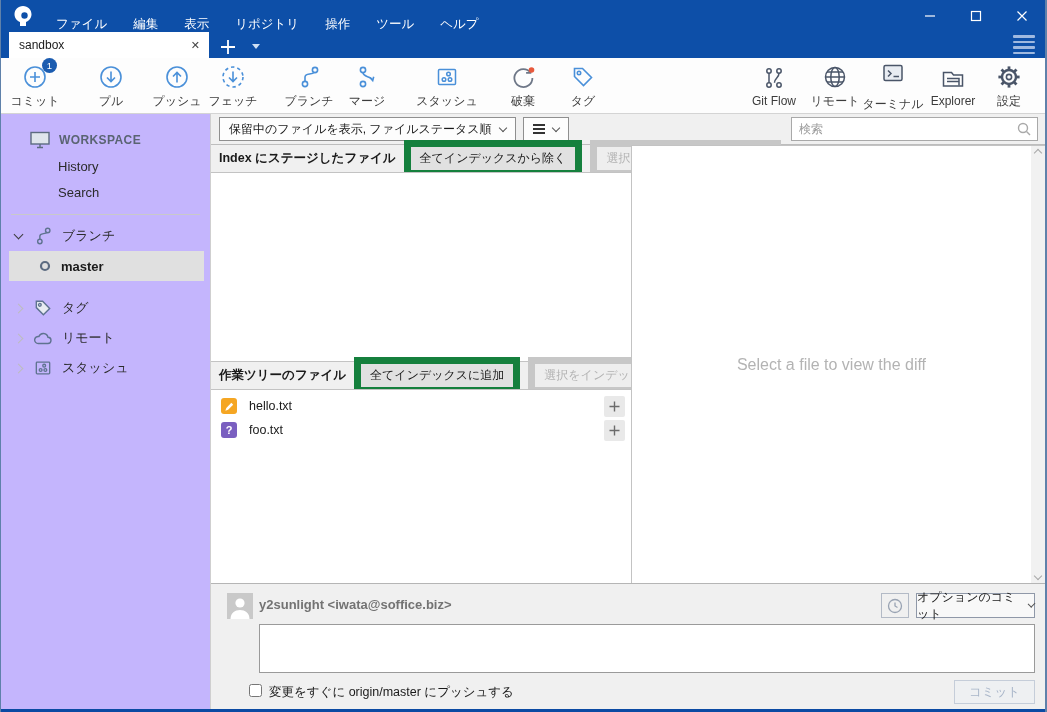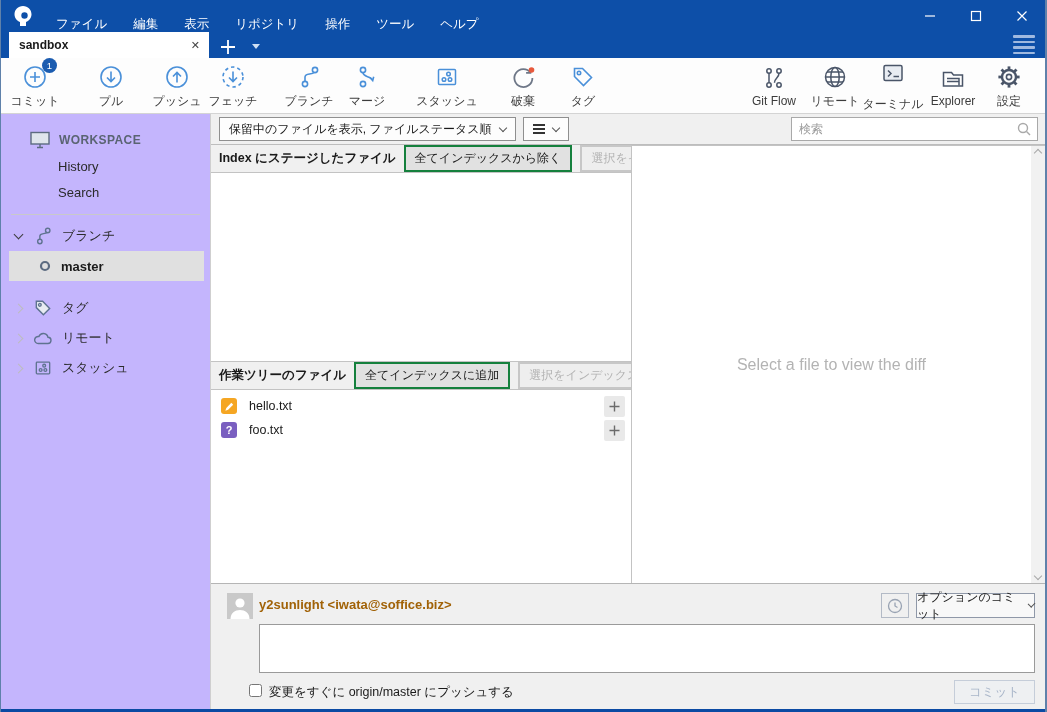--- a/index.html
+++ b/index.html
@@ -13,21 +13,21 @@
   .titlebar{ position:absolute; left:0; top:0; width:100%; height:32px; background:#0d4fa8;
     display:flex; align-items:center; color:#fff; }
   .logo{ width:20px; height:22px; margin-left:12px; margin-right:10px; }
   .menu-item{ font-size:12.5px; padding:0 13px; line-height:32px; color:#fff; cursor:default;margin-top:16px; }
   .win-controls{ margin-left:auto; display:flex; height:32px; }
   .win-btn{ width:46px; height:32px; display:flex; align-items:center; justify-content:center; }
   
   .tabstrip{ position:absolute; left:0; top:32px; width:100%; height:26px; background:#0d4fa8;
     display:flex; align-items:flex-end; }
   .tab{ margin-left:8px; width:200px; height:26px; background:#fff; display:flex; align-items:center; }
-  .tab-label{ flex:1; font-size:12px; color:#1a1a1a; padding-left:10px;font-weight:bold; }
+  .tab-label{ flex:1; font-size:12px; color:#1a1a1a; padding-left:10px; }
   .tab-close{ padding:0 9px; font-size:11px; color:#444; cursor:pointer; }
   .newtab{ margin-left:11px; margin-bottom:3px; }
   .tab-chevron{ margin-left:16px; margin-bottom:9px; width:0; height:0;
     border-left:4.5px solid transparent; border-right:4.5px solid transparent; border-top:5px solid #cfe0f4; }
   .hamburger{ margin-left:auto; margin-right:10px; margin-bottom:4px; display:flex; flex-direction:column; gap:3px; }
   .hamburger span{ width:22px; height:2.5px; background:#9fb9e0; border-radius:1px; }
   
   .toolbar{ position:absolute; left:0; top:58px; width:100%; height:56px; background:#fdfdfd;
     border-bottom:1px solid #d4d4d4; display:flex; align-items:center; padding:0 12px 0 8px; }
   .tool{ width:52px; display:flex; flex-direction:column; align-items:center; gap:1px; cursor:pointer; }
@@ -71,21 +71,21 @@
   .searchbox{ margin-left:auto; margin-right:7px; width:247px; height:24px; background:#fff;
     border:1px solid #a9a9a9; display:flex; align-items:center; }
   .searchbox input{ flex:1; border:none; outline:none; font-size:12px; color:#333; padding:0 7px;
     font-family:"Liberation Sans", sans-serif; background:transparent; }
   .searchbox input::placeholder{ color:#9a9a9a; }
   
   .panel-left{ position:absolute; left:210px; top:145px; width:420px; height:438px; display:flex; flex-direction:column; }
   .sec-header{ height:27px; display:flex; align-items:center; padding-left:8px; background:#f0f0f0; }
   .sec-title{ font-size:12.5px; font-weight:bold; color:#1a1a1a; margin-right:8px; white-space:nowrap; }
   .sec-title.wt{ width:140px; }
-  .btn{ font-size:12px; color:#1a1a1a; background:#e1e1e1; border:2px solid #15803d;
+  .btn{ font-size:12px; color:#1a1a1a; background:#e1e1e1; border:7px solid #15803d;
     padding:3px 9px; margin-right:8px; white-space:nowrap; cursor:pointer; }
   .btn.disabled{ background:#eeeeee; border-color:#c7c7c7; color:#b2b2b2; cursor:default; }
   .filelist{ background:#fff; border-top:1px solid #c3c3c3; border-bottom:1px solid #c3c3c3; }
   .staged-list{ height:190px; }
   .wt-list{ flex:1; border-bottom:none; padding-top:4px; }
   .file-row{ height:24px; display:flex; align-items:center; padding:0 6px 0 10px; cursor:pointer; }
   .fstatus{ width:16px; height:16px; border-radius:3px; display:flex; align-items:center; justify-content:center; }
   .fstatus.modified{ background:#f5a623; }
   .fstatus.untracked{ background:#7a5fc0; color:#fff; font-size:11px; font-weight:bold; }
   .fname{ font-size:12.5px; color:#1a1a1a; margin-left:12px; }
@@ -96,21 +96,21 @@
   .diff-center{ flex:1; display:flex; align-items:center; justify-content:center;
     font-size:16px; color:#b3b3b3; }
   .vscroll{ width:14px; background:#f1f1f1; display:flex; flex-direction:column;
     align-items:center; justify-content:space-between; padding:4px 0; }
   .sc-up{ width:6px; height:6px; border-left:1.4px solid #a8a8a8; border-top:1.4px solid #a8a8a8; transform:rotate(45deg); }
   .sc-down{ width:6px; height:6px; border-right:1.4px solid #a8a8a8; border-bottom:1.4px solid #a8a8a8; transform:rotate(45deg); }
   
   .commit-area{ position:absolute; left:210px; top:583px; right:0; height:126px; background:#f0f0f0;
     border-top:1px solid #b5b5b5; }
   .avatar{ position:absolute; left:16px; top:9px; width:26px; height:26px; background:#c9c9c9; overflow:hidden; }
-  .author{ position:absolute; left:48px; top:13px; font-size:13px; font-weight:bold; color:#a16207; }
+  .author{ position:absolute; left:48px; top:13px; font-size:13px; font-weight:bold; color:#737373; }
   .clock-btn{ position:absolute; right:136px; top:9px; width:28px; height:25px; background:#f0f0f0;
     border:1px solid #b3bac6; display:flex; align-items:center; justify-content:center; cursor:default; }
   .opt-btn{ position:absolute; right:10px; top:9px; width:119px; height:25px; background:#f8f8f8;
     border:1px solid #8f98a8; font-size:12px; color:#1a1a1a; display:flex; align-items:center;
     justify-content:center; gap:7px; cursor:pointer; }
   .commit-msg{ position:absolute; left:48px; right:10px; top:40px; height:49px; border:1px solid #9a9a9a;
     background:#fff; resize:none; font-size:12.5px; font-family:"Liberation Sans", sans-serif; padding:4px 6px; outline:none; }
   .push-row{ position:absolute; left:38px; top:100px; display:flex; align-items:flex-start; gap:7px; }
   .push-row input{ width:13px; height:13px; }
   .push-label{ font-size:12.5px; color:#1a1a1a; }

